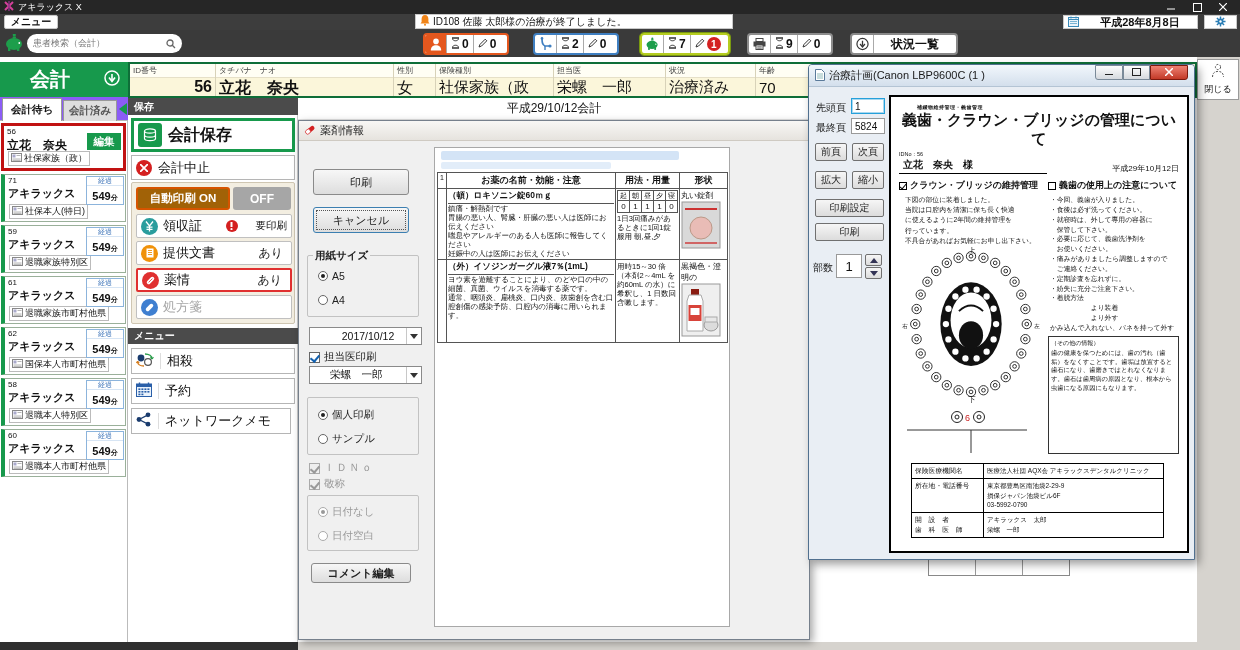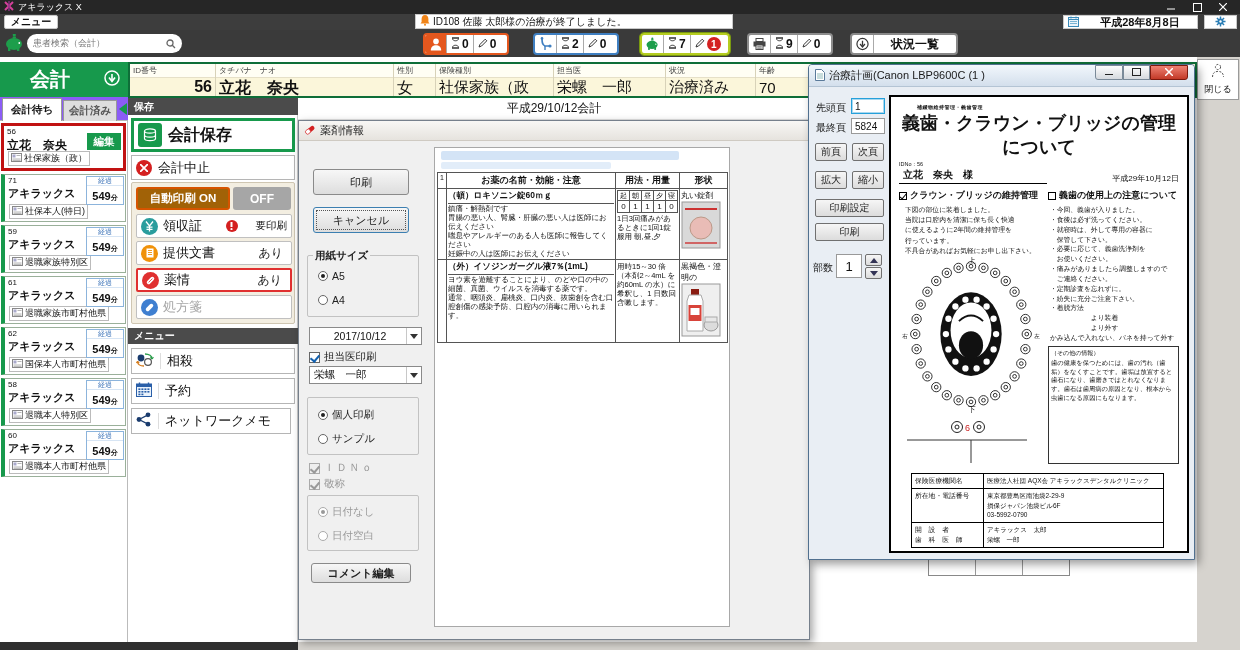--- a/index.html
+++ b/index.html
@@ -59,21 +59,21 @@
   .fieldset{position:absolute;border:1px solid #c2c2c2;border-radius:2px;}
   .legend{position:absolute;top:-7px;left:5px;background:#f0f0f0;padding:0 2px;font-size:10.5px;font-weight:bold;color:#222;}
   .radio{width:10px;height:10px;border-radius:50%;border:1px solid #666;background:#fff;display:inline-block;position:relative;flex:none;}
   .radio.sel::after{content:"";position:absolute;inset:2px;border-radius:50%;background:#222;}
   .radio.dis{border-color:#aaa;}.radio.dis.sel::after{background:#999;}
   .cb{width:11px;height:11px;border:1px solid #666;background:#fff;display:inline-block;position:relative;flex:none;}
   .cb.checked::after{content:"";position:absolute;left:2px;top:0;width:4px;height:7px;border:solid #1462b0;border-width:0 2px 2px 0;transform:rotate(40deg);}
   .cb.dis{border-color:#aaa;background:#eee;}.cb.dis.checked::after{border-color:#999;}
   .ctl-lbl{font-size:10.5px;color:#222;}
   .ctl-lbl.dis{color:#999;}
-  .selbox{position:absolute;background:#fff;border:1px solid #8a8a8a;display:flex;align-items:center;font-size:10.5px;padding-left:4px;}
+  .selbox{position:absolute;background:#fff;border:1px solid #8a8a8a;display:flex;align-items:center;font-size:10.5px;padding-left:20px;}
   .sel-arrow{margin-left:auto;width:15px;height:100%;border-left:1px solid #c8c8c8;display:flex;align-items:center;justify-content:center;}
   .tri-down{width:0;height:0;border-left:4px solid transparent;border-right:4px solid transparent;border-top:5px solid #333;}
 
   
   .drugtbl{border-collapse:collapse;table-layout:fixed;}
   .drugtbl td,.drugtbl th{border:1px solid #555;vertical-align:top;padding:1px;overflow:hidden;}
   .drugtbl th{font-size:9px;font-weight:bold;text-align:center;}
   .dt-name{font-size:8.5px;font-weight:bold;border-bottom:1px solid #555;padding-bottom:1px;}
   .dt-desc{font-size:7.5px;line-height:1.2;}
   .timing{display:grid;grid-template-columns:repeat(5,12px);border-top:1px solid #555;border-left:1px solid #555;width:61px;}
@@ -91,21 +91,21 @@
   .pv-lbl{font-size:10px;color:#222;}
   .pv-input{background:#fff;border:1px solid #999;font-size:10px;display:flex;align-items:center;padding-left:3px;}
   .pv-input.focus{border:1px solid #26a0da;box-shadow:0 0 0 1px #a8d8f0 inset;}
   .chev{width:0;height:0;border-left:4px solid transparent;border-right:4px solid transparent;}
   .chev.up{border-bottom:5px solid #335;}
   .chev.down{border-top:5px solid #335;}
 
   
   .doc{background:#fff;border:2px solid #000;padding:7px 8px;overflow:hidden;}
   .doc-cat{font-size:5px;font-weight:bold;margin-left:18px;letter-spacing:.5px;}
-  .doc-title{font-size:18px;font-weight:bold;text-align:center;margin-top:1px;}
+  .doc-title{font-size:15px;font-weight:bold;text-align:center;margin-top:1px;}
   .doc-id{font-size:5.5px;margin-top:2px;}
   .doc-name{font-size:10px;font-weight:bold;border-bottom:1px solid #000;width:148px;padding:0 4px 1px 4px;}
   .doc-date{font-size:8px;margin-left:auto;}
   .doc-h{display:flex;align-items:center;gap:3px;font-size:9px;font-weight:bold;white-space:nowrap;}
   .doc-box{width:8px;height:8px;border:1px solid #000;display:inline-block;position:relative;flex:none;}
   .doc-box.checked::after{content:"";position:absolute;left:1px;top:-1px;width:3px;height:6px;border:solid #000;border-width:0 1.5px 1.5px 0;transform:rotate(40deg);}
   .doc-body{font-size:6.8px;line-height:1.5;margin:3px 0 0 6px;}
   .oinfo{border:1px solid #333;margin-top:3px;padding:2px;height:118px;}
   .oinfo-t{font-size:6px;}
   .oinfo-b{font-size:6.3px;line-height:1.4;margin-top:1px;}

